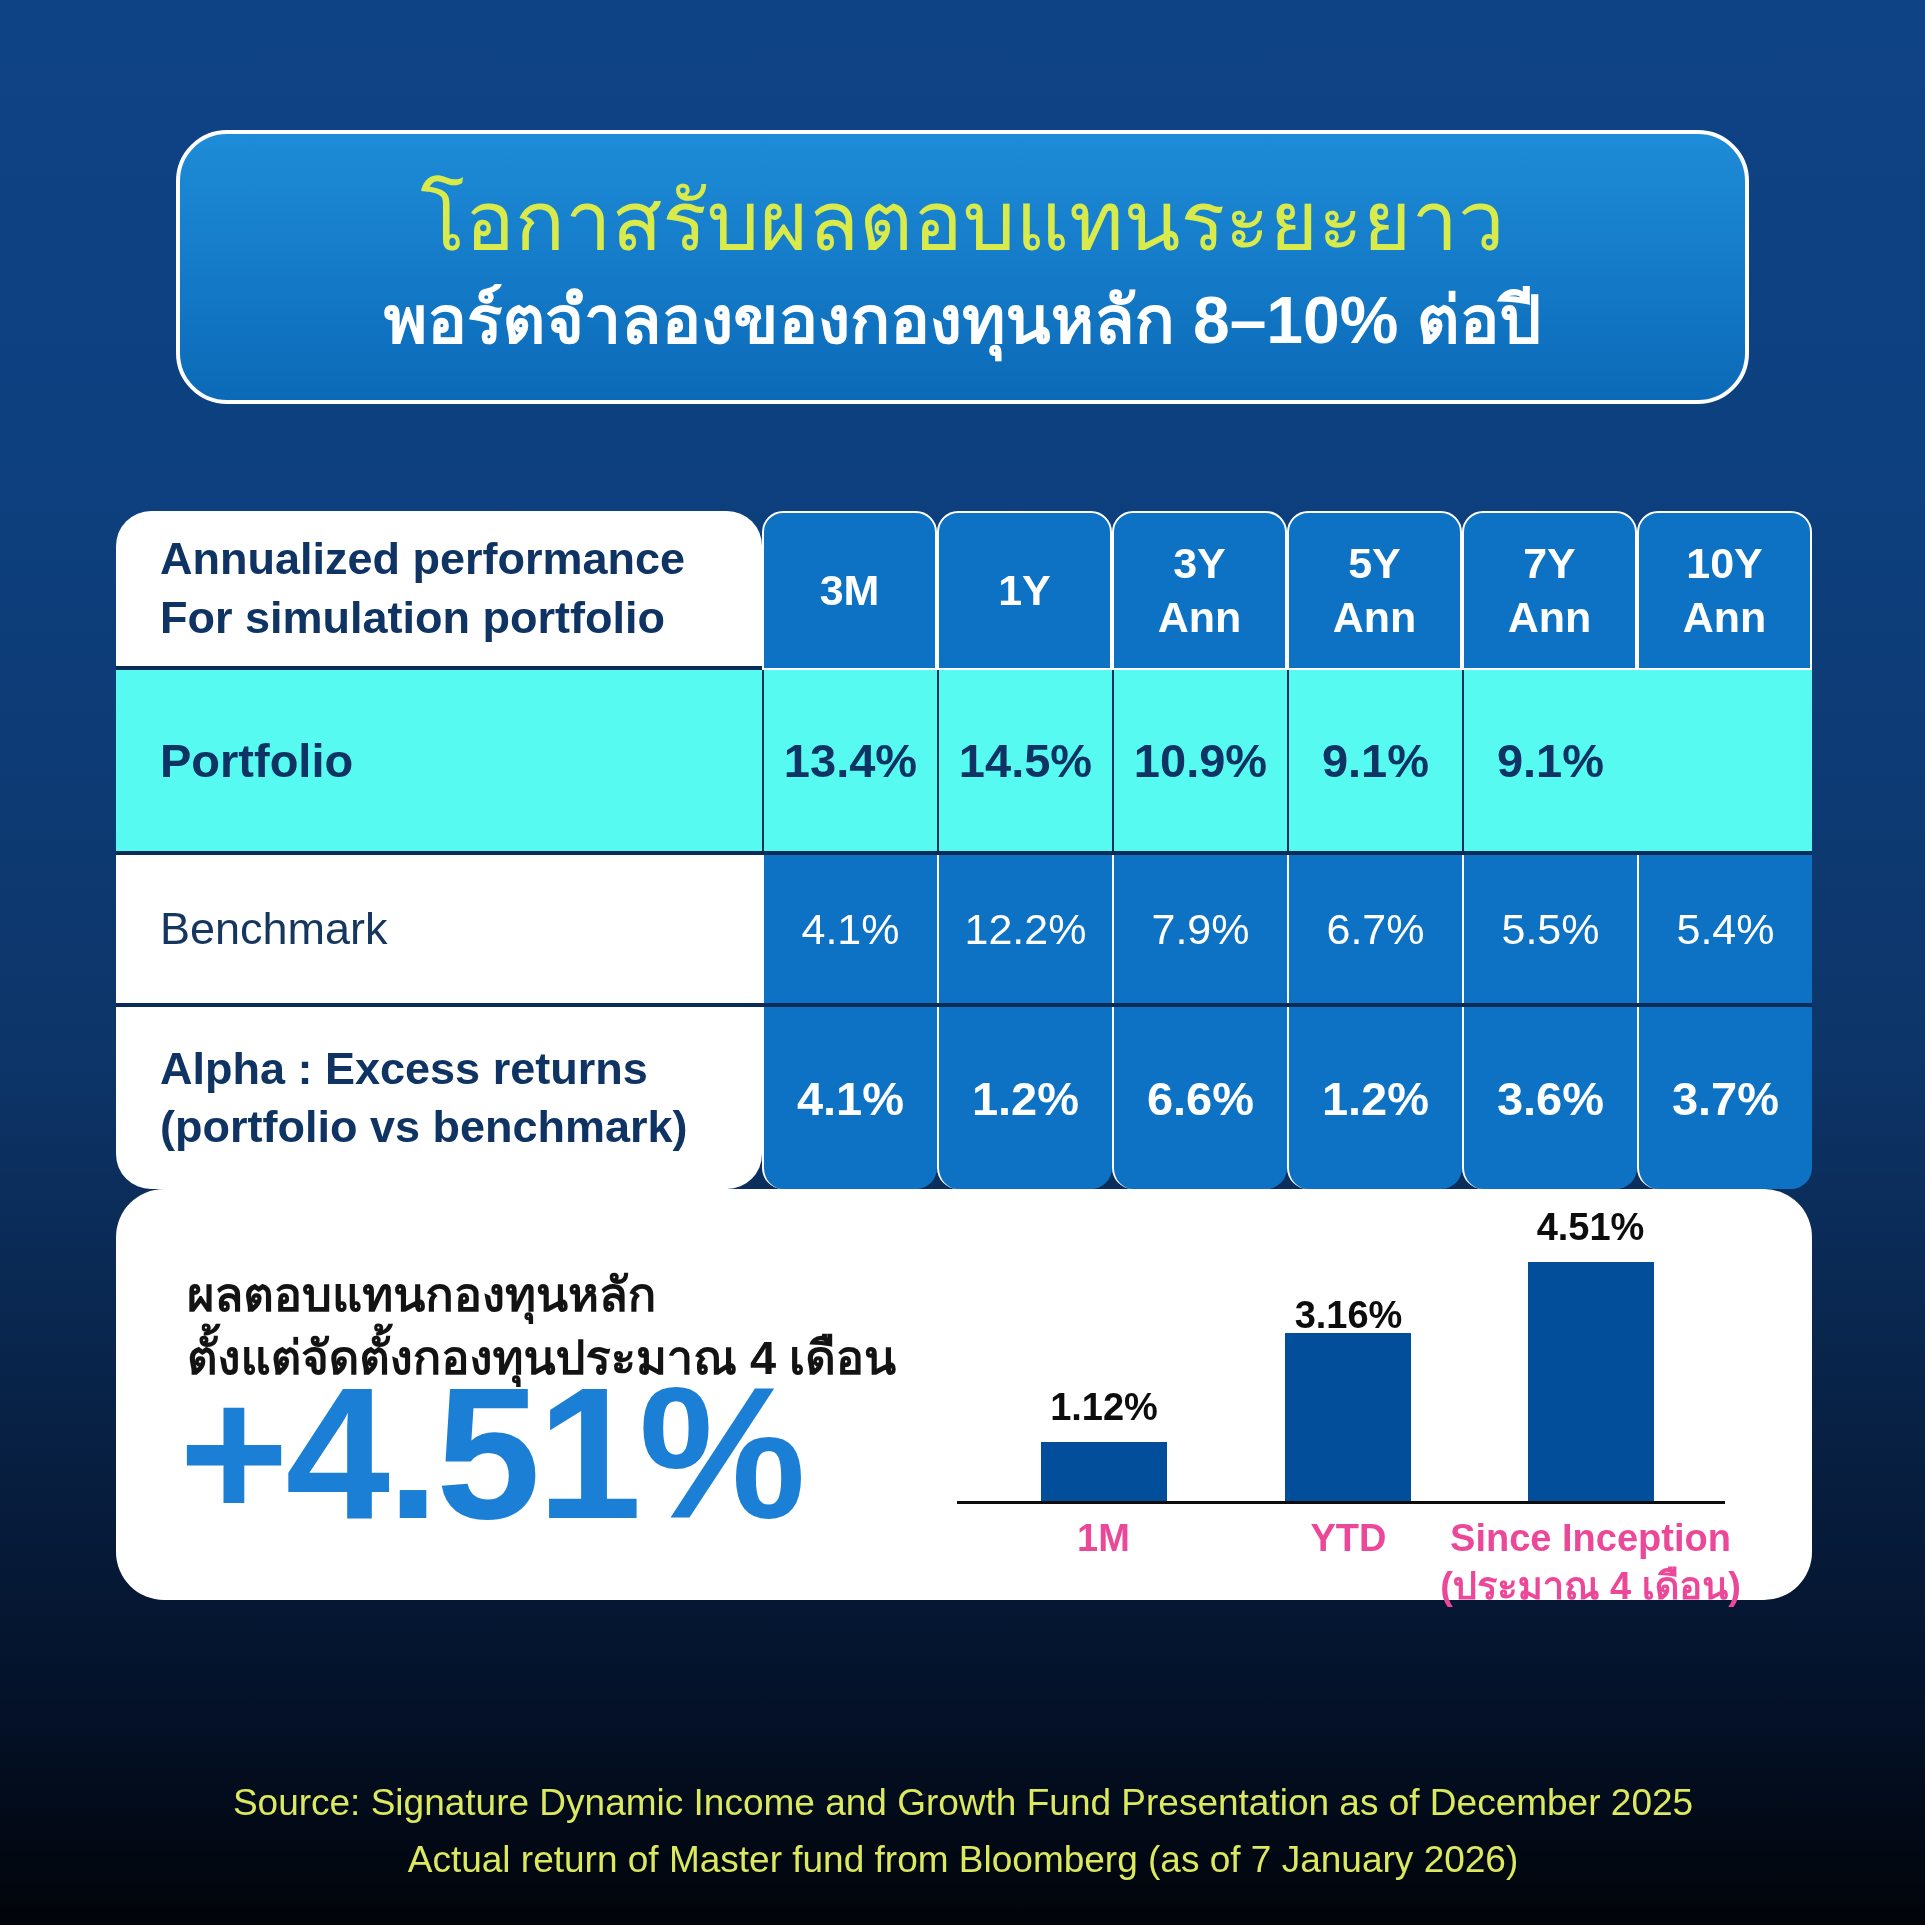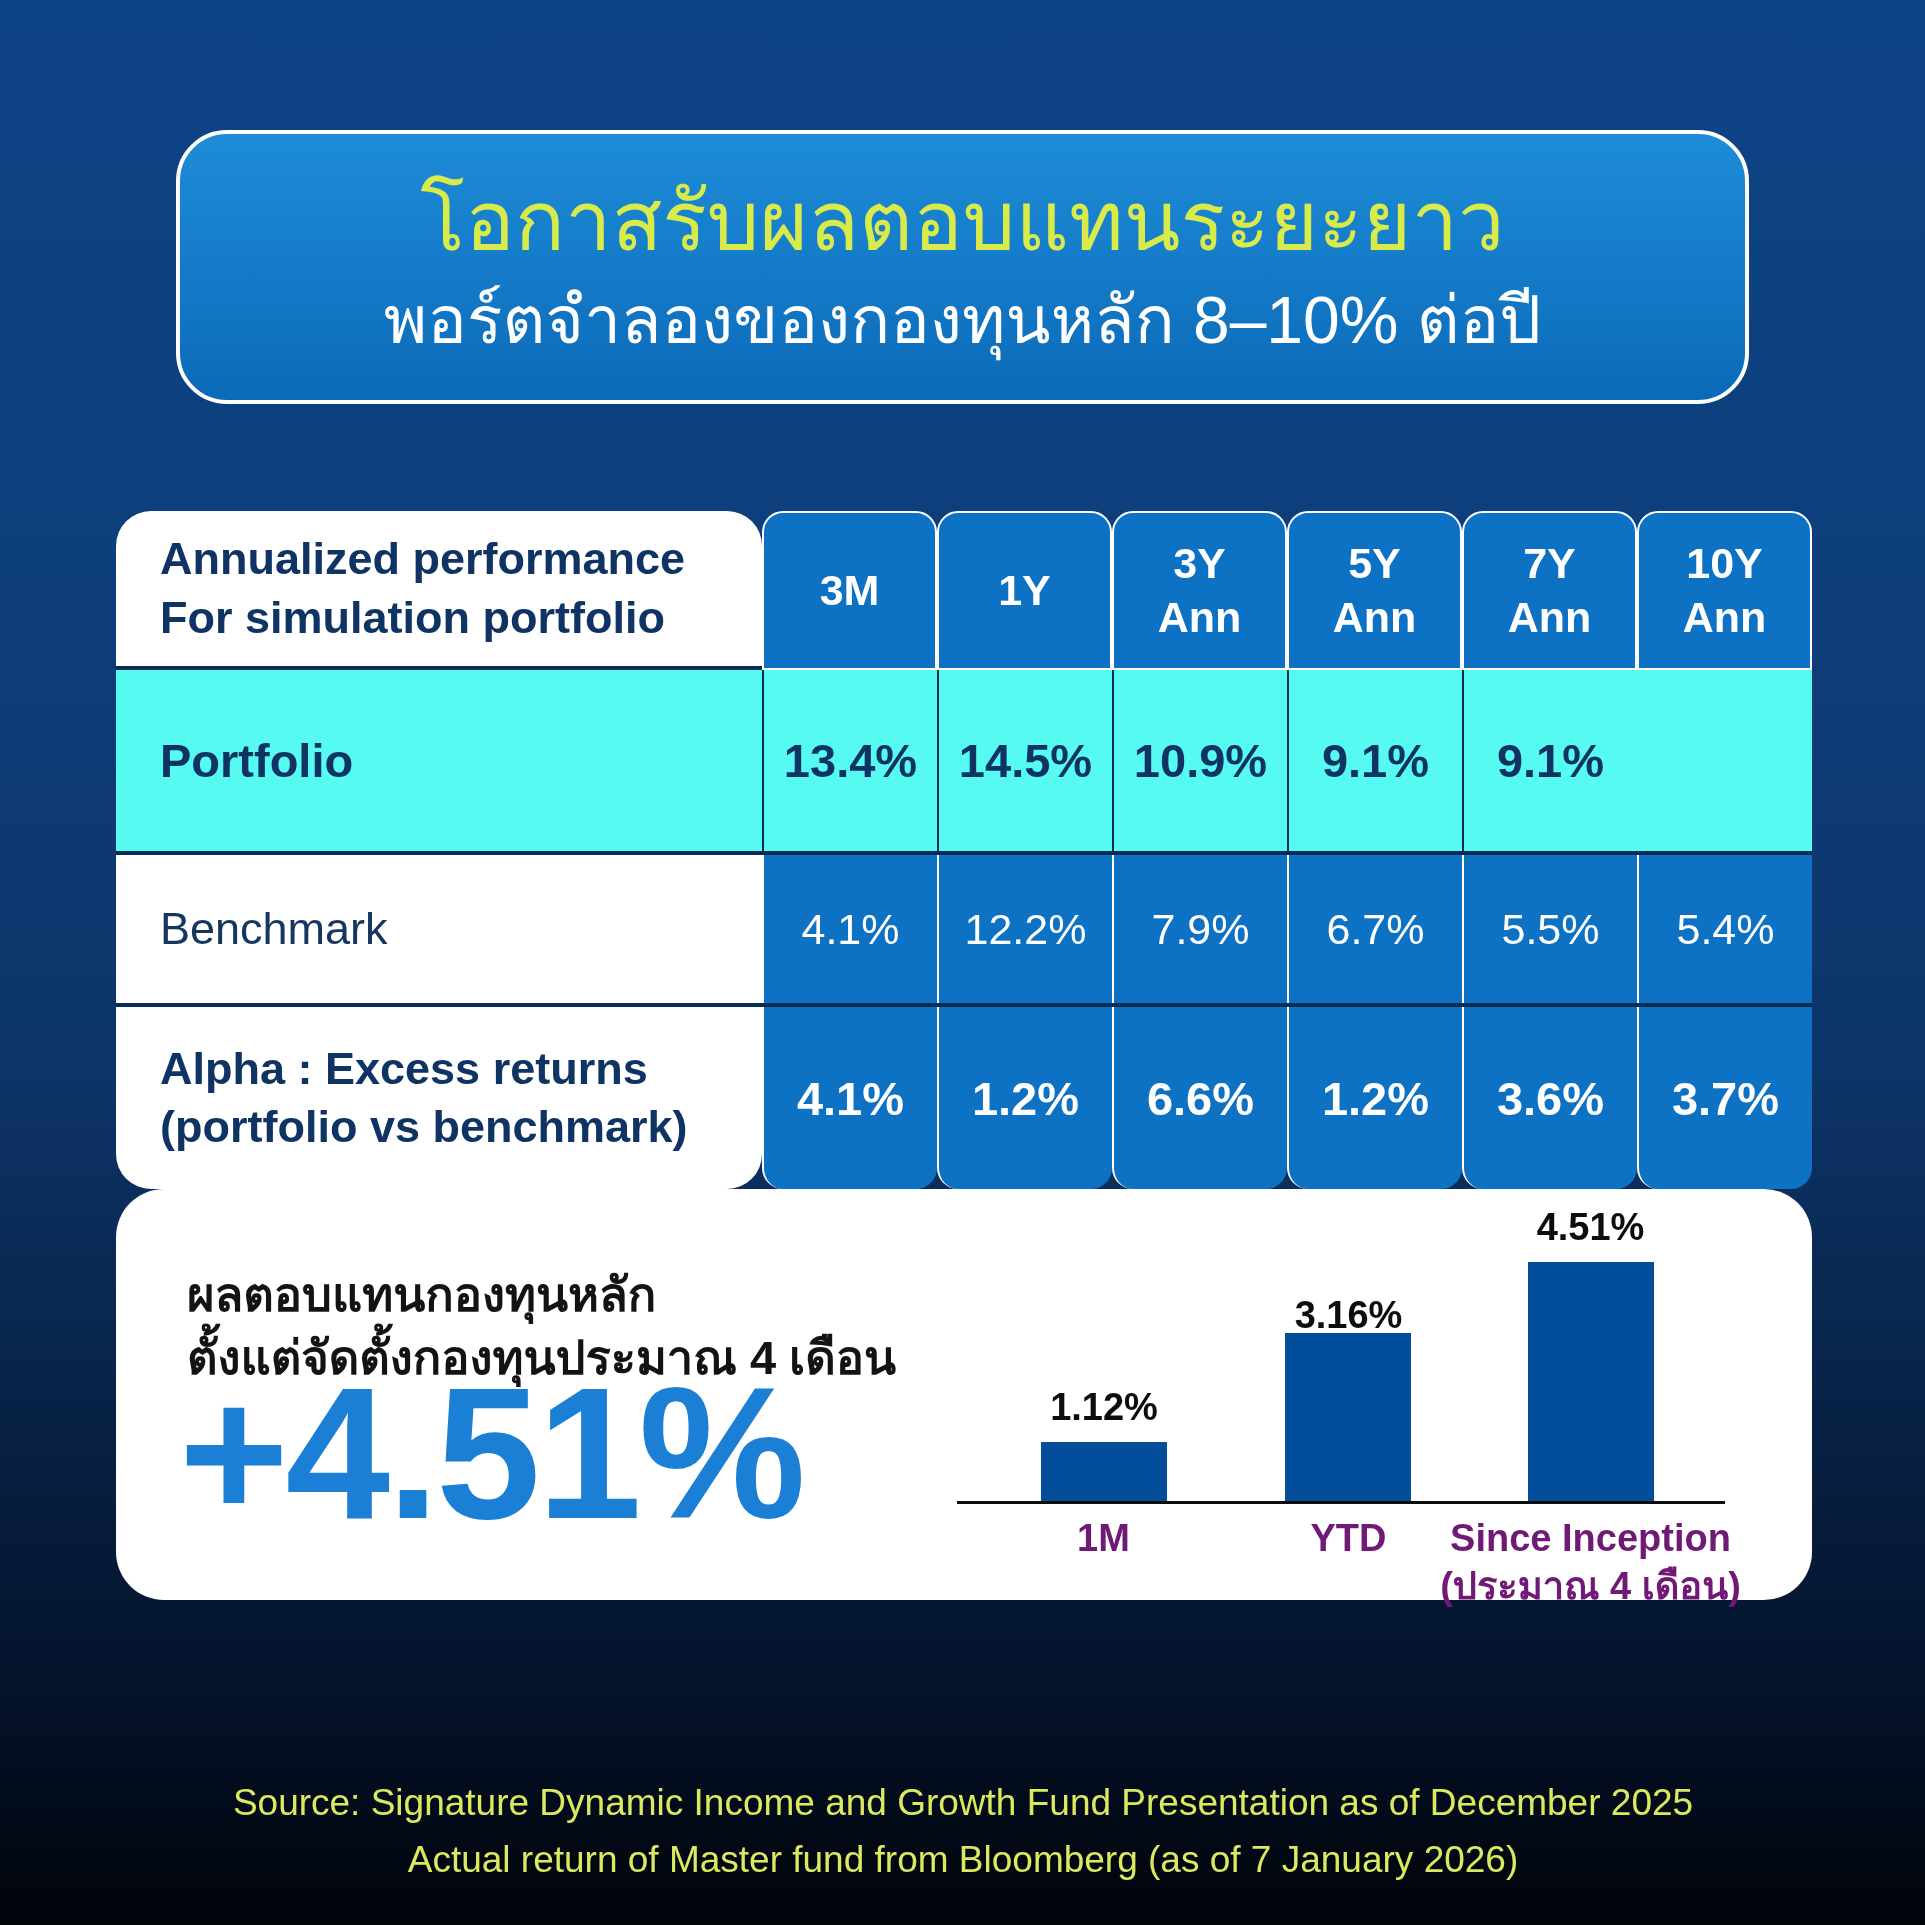--- a/index.html
+++ b/index.html
@@ -14,21 +14,21 @@
   }
 
   
   .title-box {
     position:absolute; left:176px; top:130px; width:1573px; height:274px;
     box-sizing:border-box; border:4px solid #ffffff; border-radius:51px;
     background:linear-gradient(180deg,#1e8cd8 0%,#0b6ab8 100%);
     display:flex; flex-direction:column; align-items:center; justify-content:center;
   }
   .title-l1 { font-size:83px; font-weight:normal; color:#d9ea4b; line-height:1.05; }
-  .title-l2 { font-size:66px; font-weight:normal; color:#ffffff; margin-top:21px; line-height:1.05; }
+  .title-l2 { font-size:66px; font-weight:bold; color:#ffffff; margin-top:21px; line-height:1.05; }
 
   
   .perf-table { position:absolute; left:116px; top:511px; width:1696px; }
   .row { display:grid; grid-template-columns:646px repeat(6,175px); box-sizing:border-box; }
   .cell { box-sizing:border-box; display:flex; align-items:center; justify-content:center; }
 
   .header-row { height:159px; }
   .header-label {
     background:#ffffff; border-radius:35px 35px 0 0;
     flex-direction:column; align-items:flex-start; justify-content:center;
@@ -72,21 +72,21 @@
   .big-value {
     position:absolute; left:63px; top:170px;
     font-size:188px; font-weight:bold; color:#1b80d5; line-height:1; letter-spacing:-3.2px;
   }
 
   .chart { position:absolute; left:841px; top:44px; width:768px; height:345px; }
   .plot { position:absolute; left:0; top:0; width:768px; height:268px; border-bottom:3.2px solid #0d0d0d; }
   .bar { position:absolute; bottom:0; width:126px; background:#034e9a; }
   .bar-value { position:absolute; width:241px; text-align:center; font-weight:bold; font-size:38px; color:#0d0d0d; }
   .cat-labels { position:absolute; left:0; top:282px; width:768px; height:63px; }
-  .bar-cat { position:absolute; width:369px; text-align:center; font-weight:bold; font-size:38px; color:#701a75; line-height:1.25; }
+  .bar-cat { position:absolute; width:369px; text-align:center; font-weight:bold; font-size:38px; color:#ec4899; line-height:1.25; }
 
   
   .source {
     position:absolute; left:0; top:1774px; width:1926px;
     text-align:center; color:#dce95e; font-size:37px; line-height:1.55;
   }
 </style>
 </head>
 <body>
 

